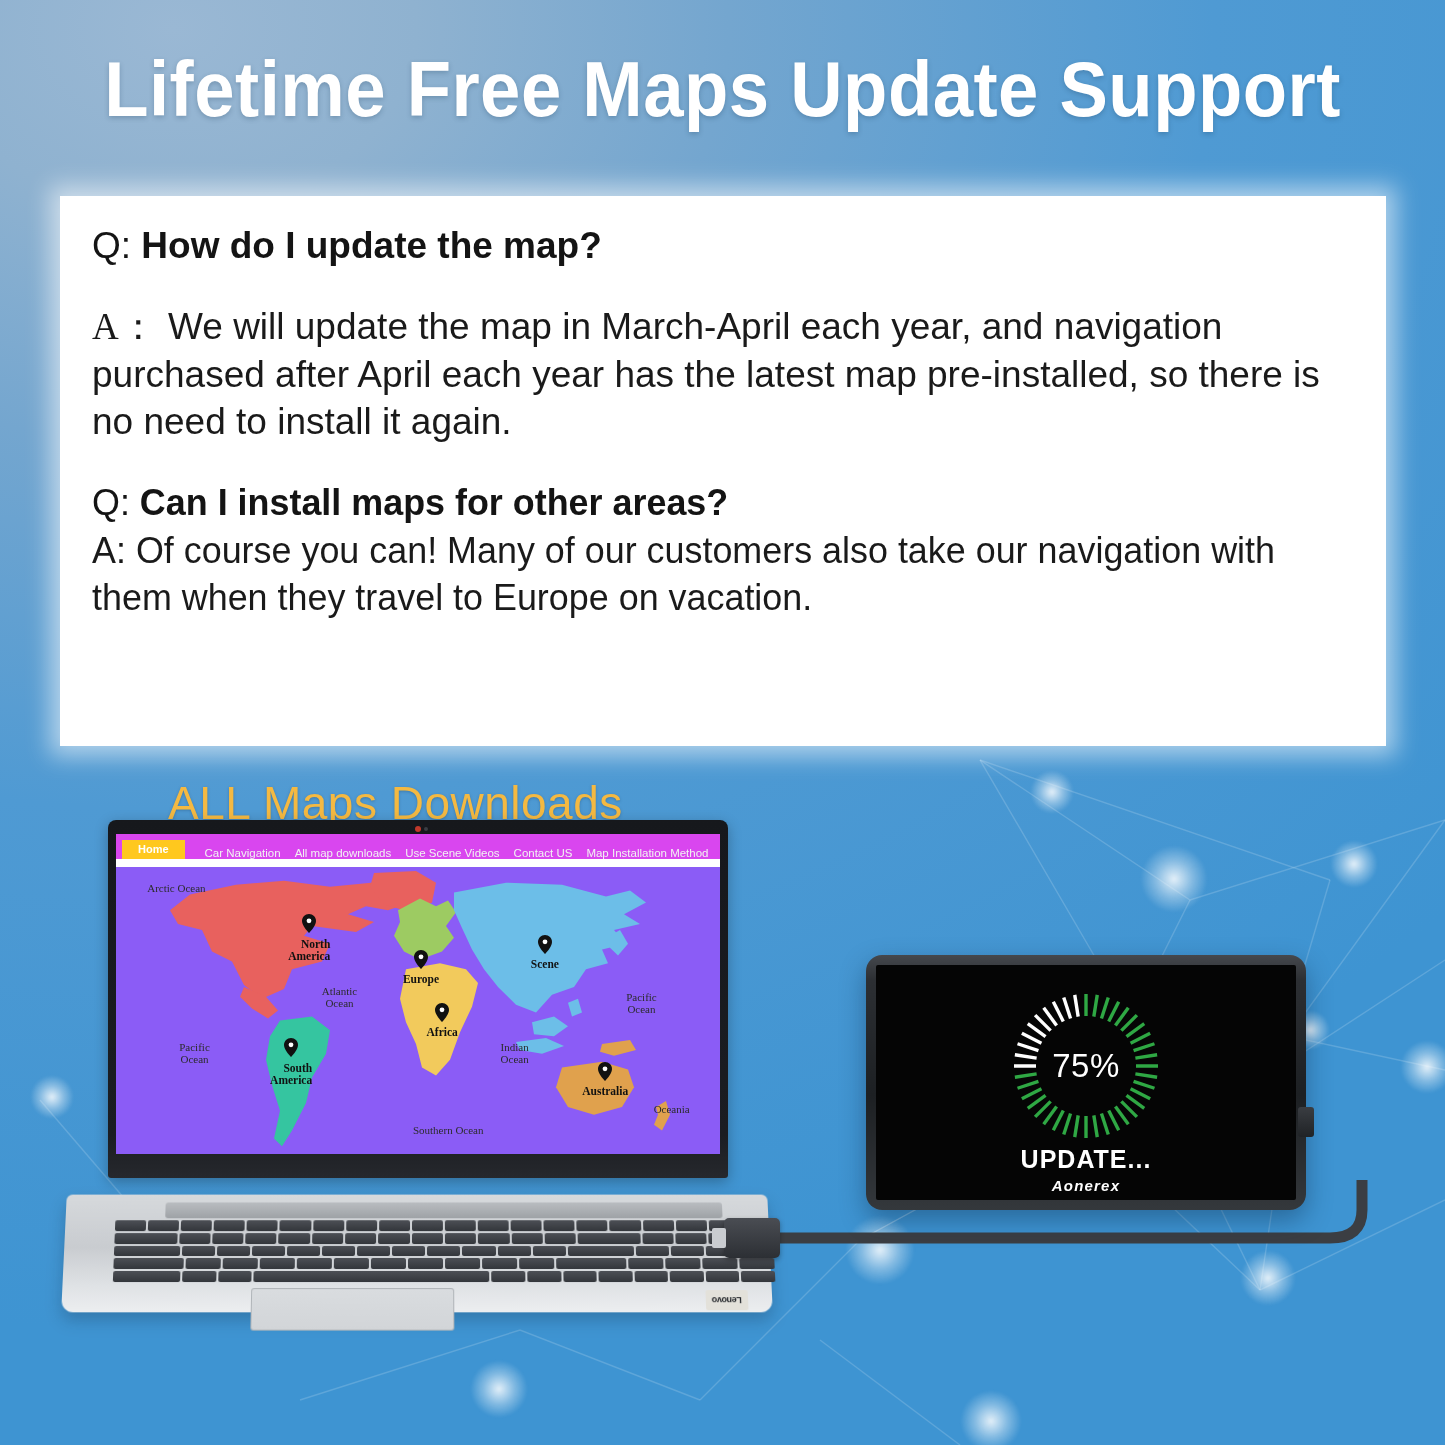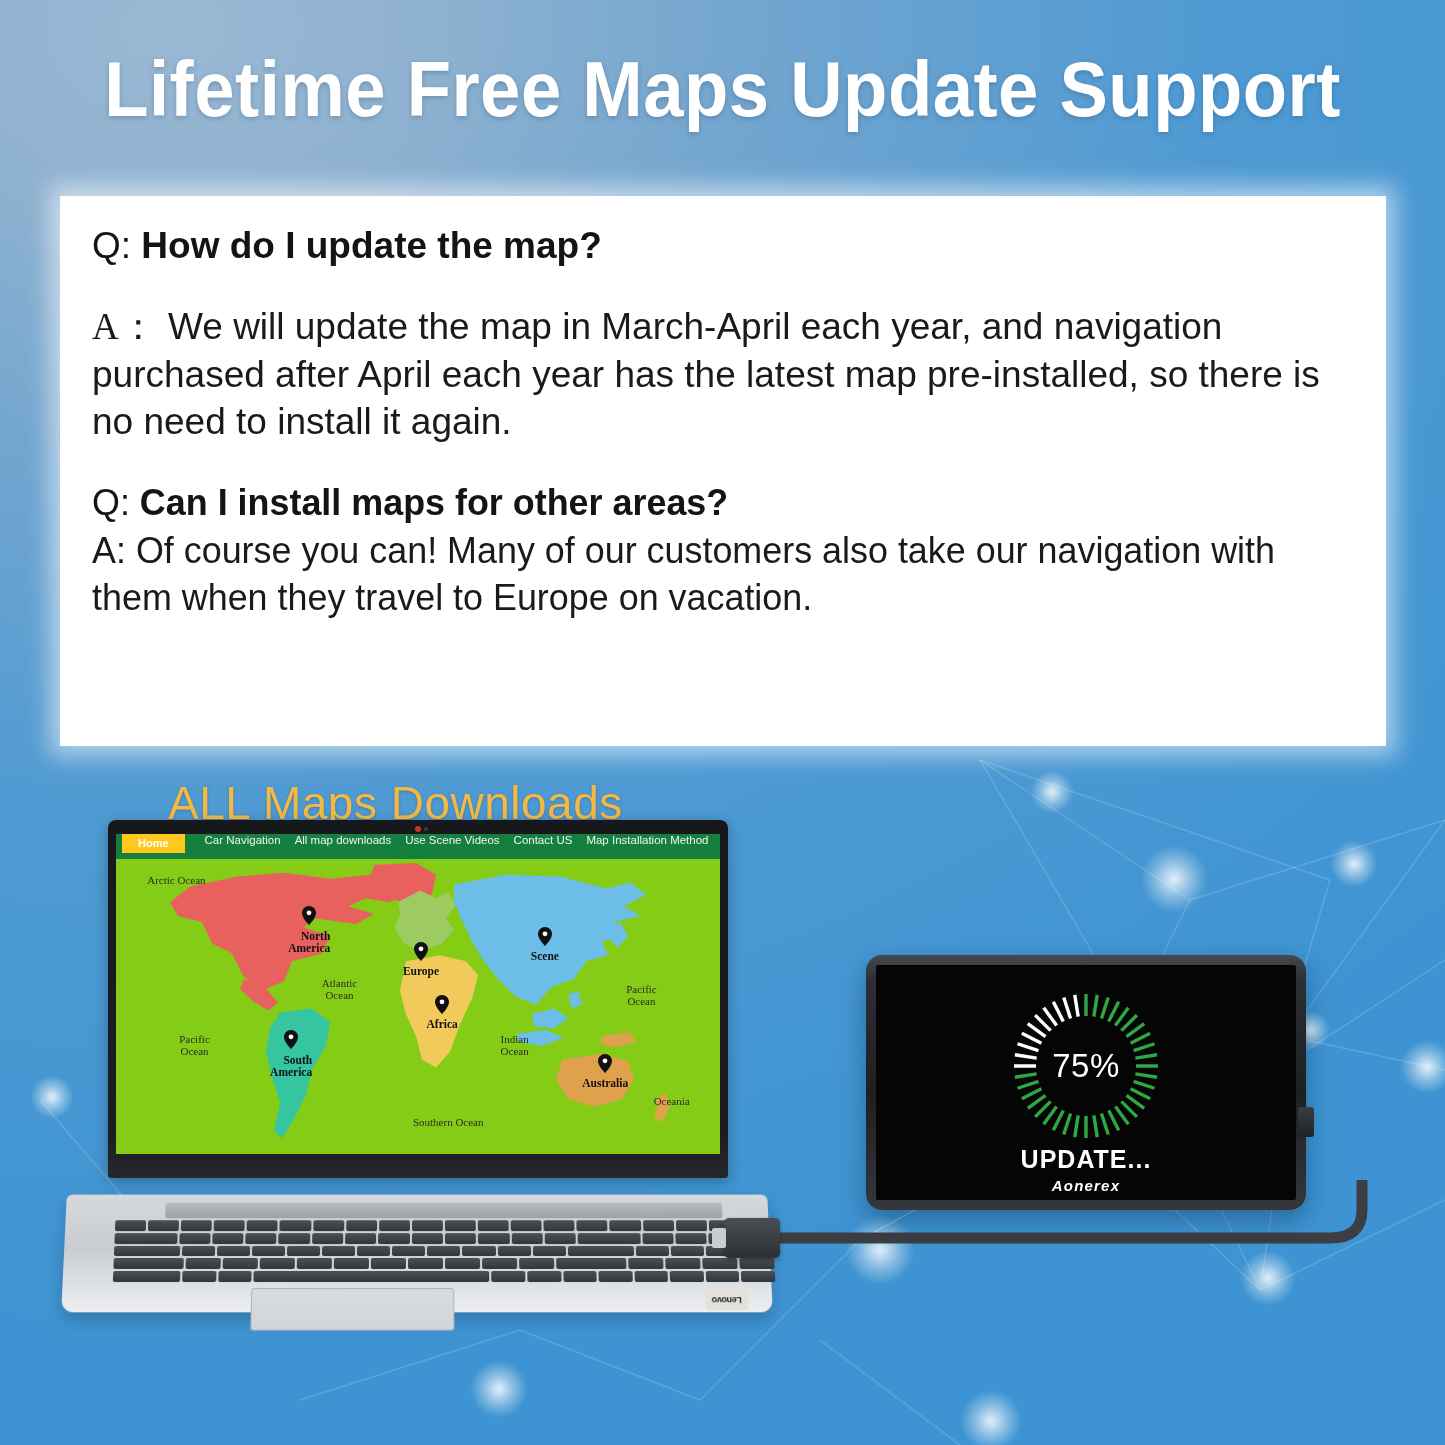--- a/index.html
+++ b/index.html
@@ -71,29 +71,29 @@
     border-radius:8px 8px 3px 3px;
     box-shadow:0 4px 14px rgba(0,0,0,.28);
   }
   .cam-dot{position:absolute;left:50%;top:6px;width:6px;height:6px;margin-left:-3px;border-radius:50%;background:#c0392b;}
   .cam-dot2{position:absolute;left:50%;top:7px;width:4px;height:4px;margin-left:6px;border-radius:50%;background:#3a3d43;}
   .screen{
     position:absolute;left:8px;top:14px;right:8px;bottom:24px;
     background:#ffffff;overflow:hidden;
   }
   .navbar{
-    height:25px;background:#15803d;display:flex;align-items:flex-start;
+    height:25px;background:#d946ef;display:flex;align-items:flex-end;
   }
   .nav-home{
     background:#ffc81e;color:#ffffff;font-size:11px;font-weight:bold;
     padding:4px 16px;margin-left:6px;line-height:1;
   }
   .nav-items{display:flex;gap:14px;margin-left:20px;}
   .nav-item{color:#f2f2f2;font-size:11.5px;white-space:nowrap;font-weight:500;}
-  .mapwrap{position:relative;height:calc(100% - 25px);background:#84cc16;}
+  .mapwrap{position:relative;height:calc(100% - 25px);background:#8b5cf6;margin-top:8px;}
   .map-svg{position:absolute;inset:0;width:100%;height:100%;}
   .olabel{
     position:absolute;font-family:"Liberation Serif",serif;font-size:11px;color:#2b2b2b;
     text-align:center;line-height:1.12;white-space:nowrap;transform:translate(-50%,0);
   }
   .clabel{
     position:absolute;font-family:"Liberation Serif",serif;font-size:11.5px;color:#111;
     font-weight:600;text-align:right;line-height:1.1;white-space:nowrap;transform:translate(-50%,0);
   }
   .pin{position:absolute;width:14px;height:19px;transform:translate(-50%,0);}

